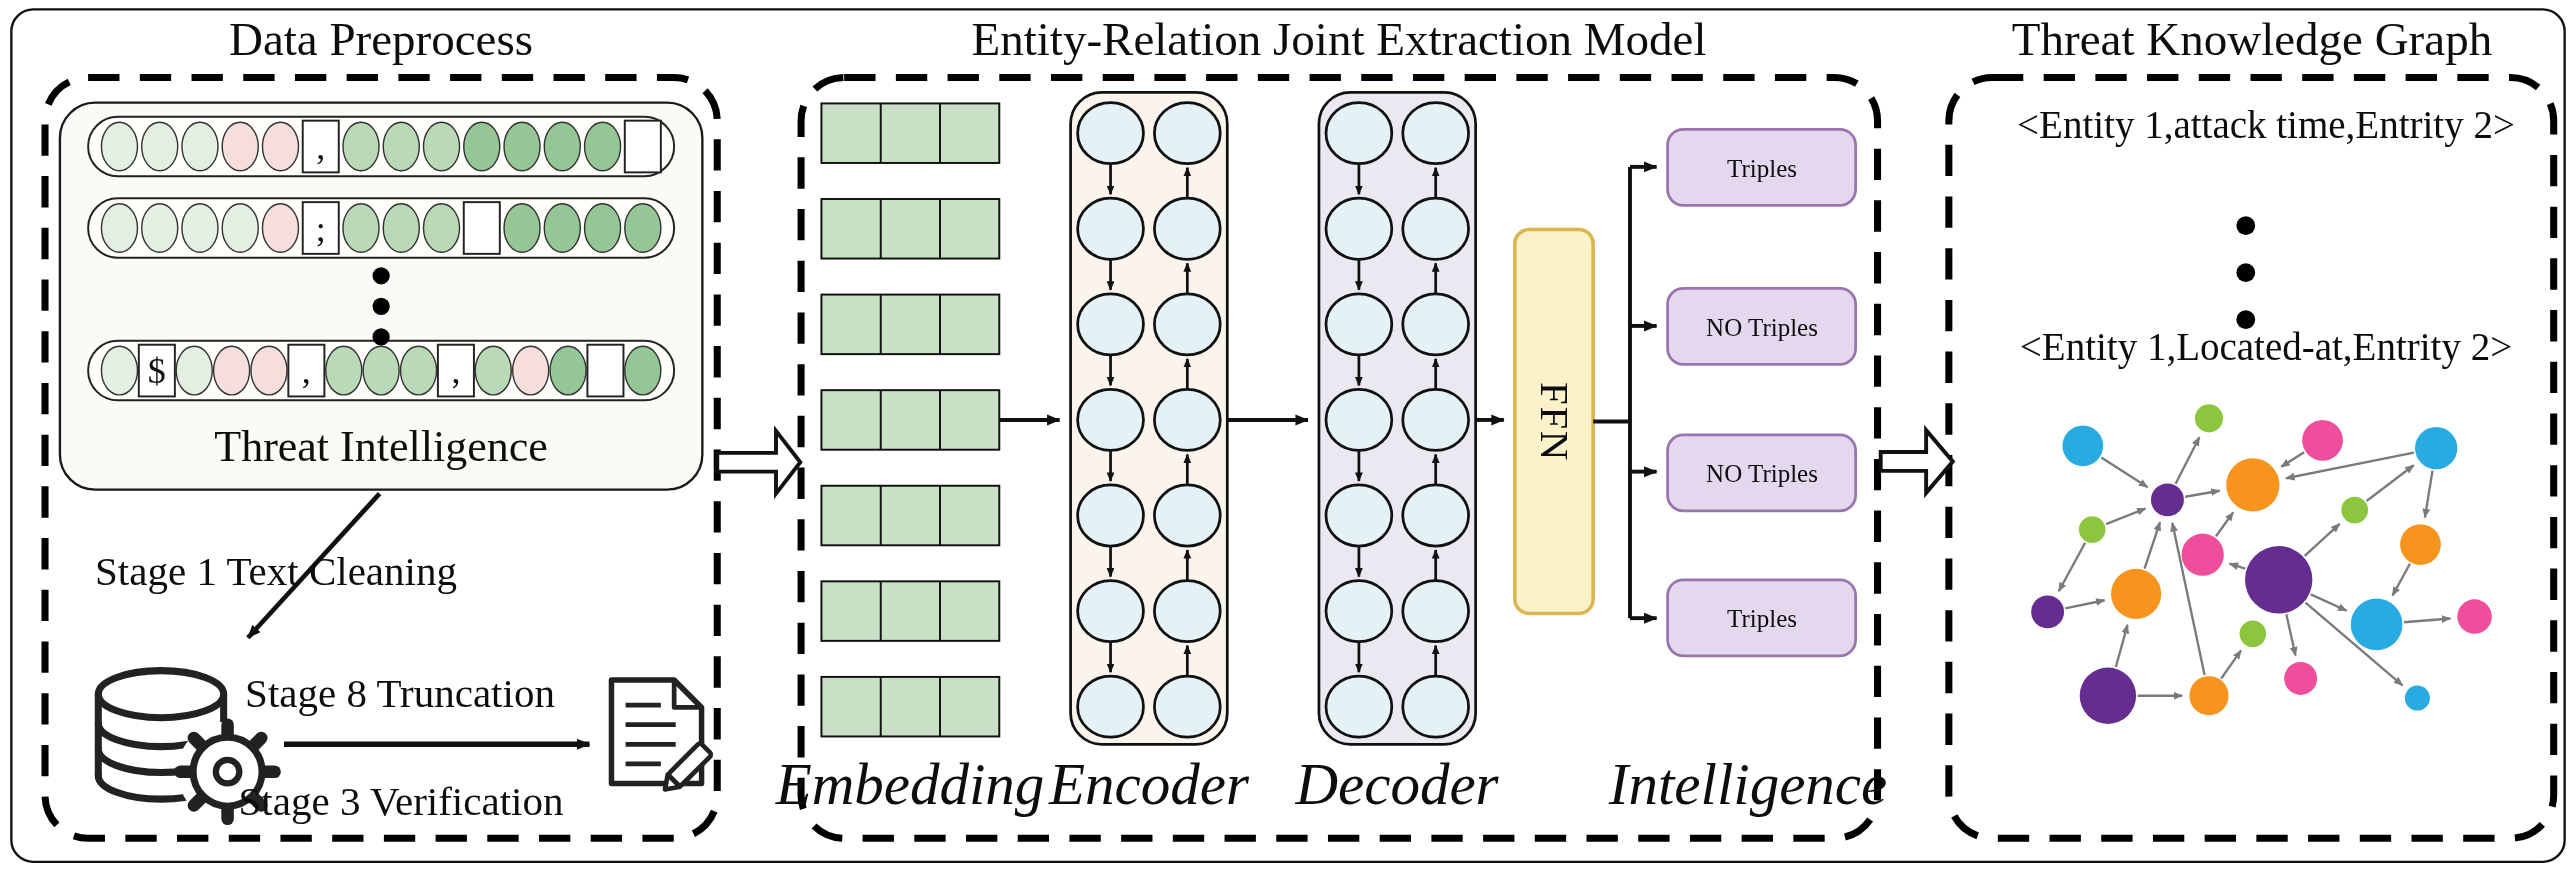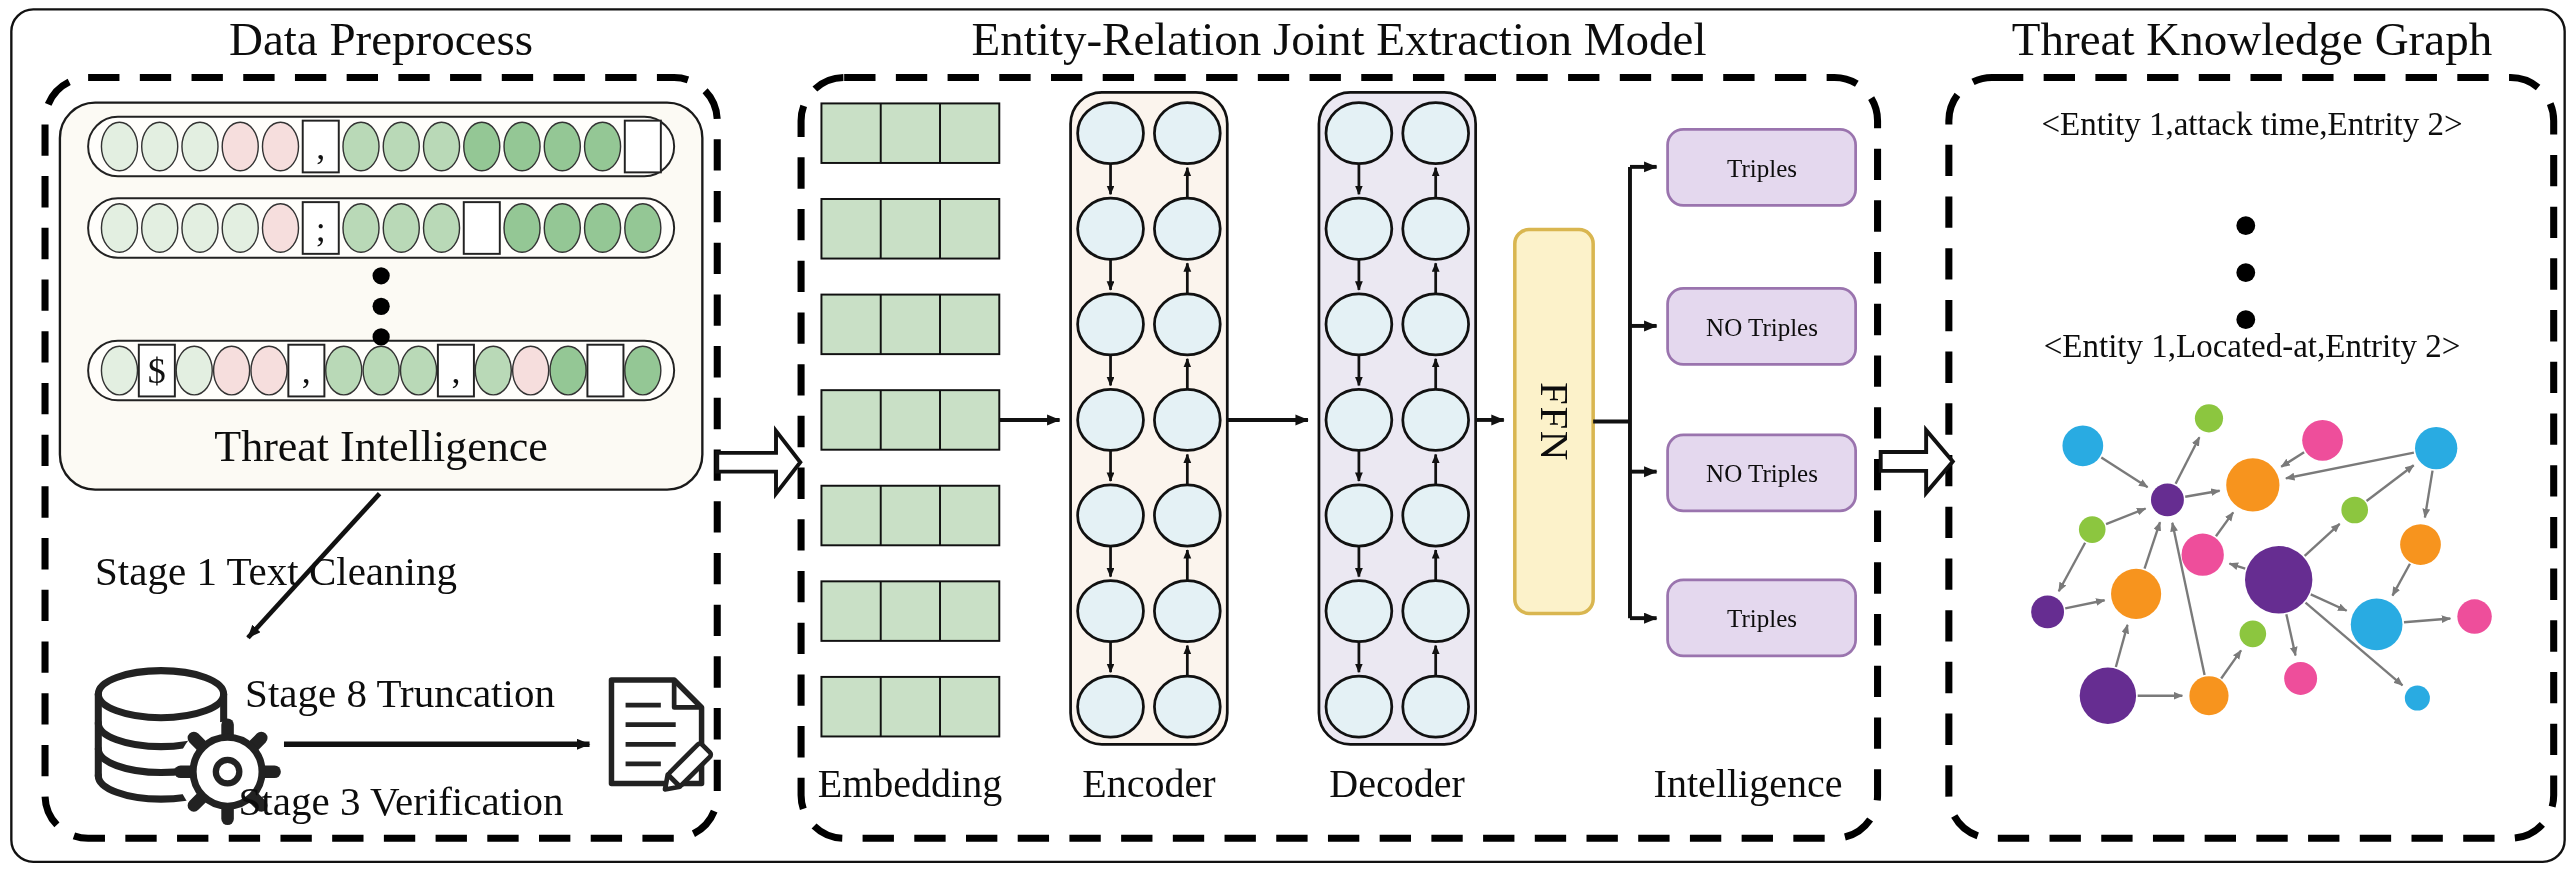--- a/index.html
+++ b/index.html
@@ -2,24 +2,24 @@
 <html style="font-size:12.5px"><head>
 <meta charset="utf-8">
 <style>
   html,body{margin:0;padding:0;background:#fff;}
   #page{position:relative;width:2576px;height:872px;background:#ffffff;overflow:hidden;
         font-family:"Liberation Serif","DejaVu Serif",serif;color:#0d0d0d;}
   #underlay{position:absolute;left:0;top:0;}
   .lbl{position:absolute;transform:translate(-50%,-50%);white-space:nowrap;
        font-family:"Liberation Serif","DejaVu Serif",serif;color:#0d0d0d;line-height:1;}
   .title{font-size:47px;}
-  .sublabel{font-size:40px;}
+  .sublabel{font-size:59px;font-style:italic;}
   .stage{font-size:41px;}
   .tibox{font-size:44px;}
-  .triple{font-size:33px;}
+  .triple{font-size:39px;margin-left:14px;}
   .predlbl{font-size:25px;}
   .ffnlbl{font-size:41px;transform:translate(-50%,-50%) rotate(90deg);letter-spacing:1.6px;}
 </style>
 </head>
 <body>
 
 <div id="page">
 
   <svg id="underlay" width="2576" height="872" viewBox="0 0 3287 1113">
     <defs>

